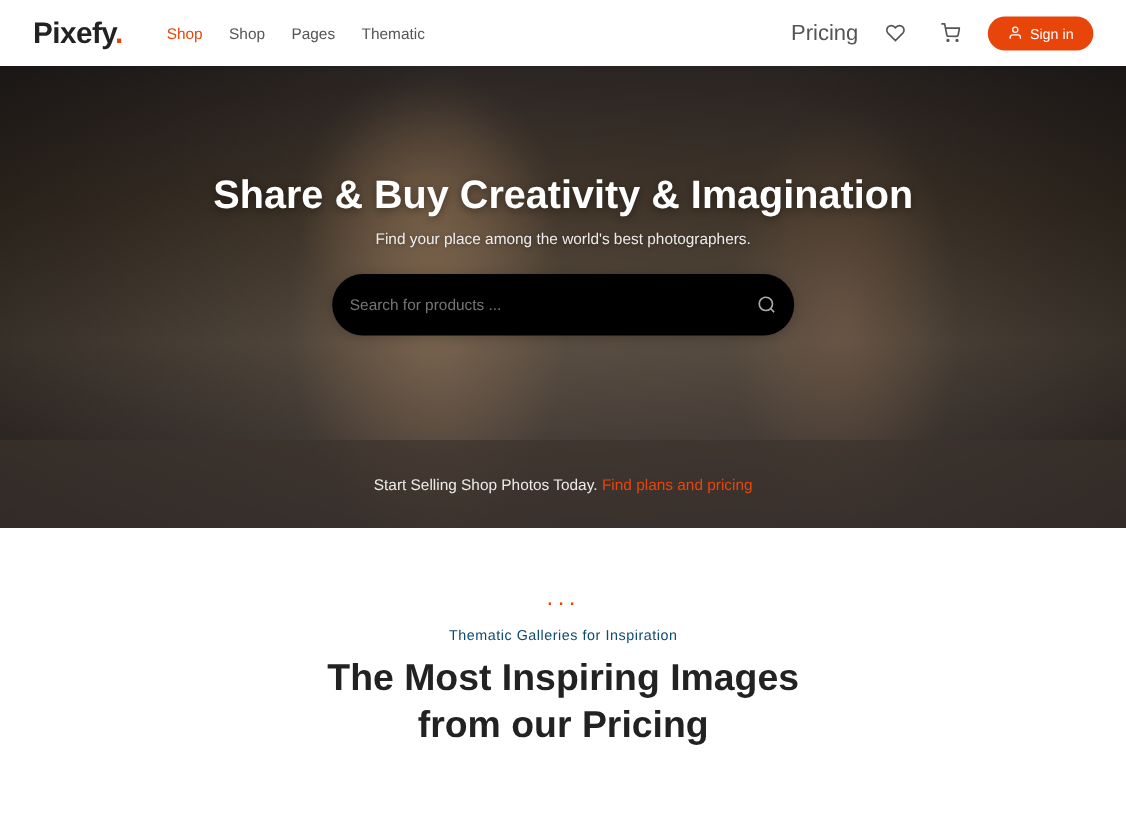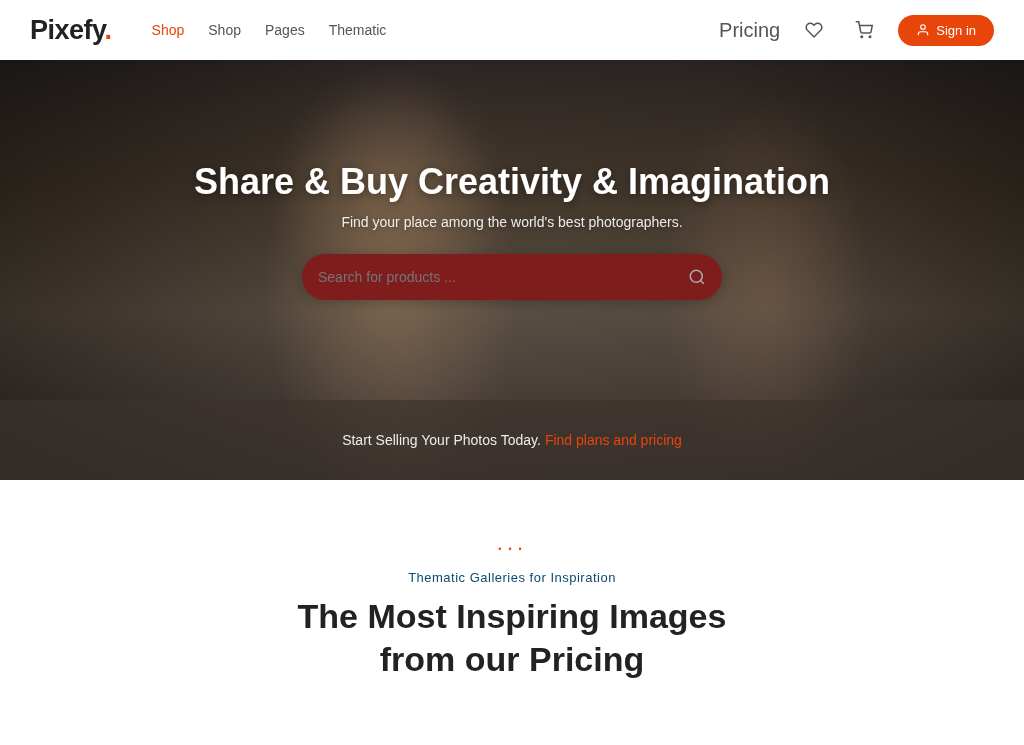--- a/index.html
+++ b/index.html
@@ -115,25 +115,25 @@
     }
     .hero-subtitle {
       font-size: 14px;
       color: rgba(255,255,255,0.9);
       margin-bottom: 24px;
       text-shadow: 0 1px 4px rgba(0,0,0,0.3);
     }
     .search-bar {
       display: flex;
       align-items: center;
-      background: #7f1d1d;
+      background: #000000;
       border-radius: 30px;
       padding: 0 16px;
       width: 420px;
-      height: 46px;
+      height: 56px;
       margin: 0 auto;
       box-shadow: 0 2px 12px rgba(0,0,0,0.2);
     }
     .search-bar input {
       flex: 1;
       border: none;
       outline: none;
       font-size: 14px;
       color: #aaa;
       background: transparent;
@@ -236,21 +236,21 @@
     <div class="search-bar">
       <input type="text" placeholder="Search for products ..." style="">
       <svg width="18" height="18" viewBox="0 0 24 24" fill="none" stroke="#aaa" stroke-width="2">
         <circle cx="11" cy="11" r="8"></circle>
           <line x1="21" y1="21" x2="16.65" y2="16.65"></line>
       </svg>
     </div>
   </div>
 
   <div class="hero-bottom-text">
-    <span>Start Selling Your Photos Today.</span>
+    <span>Start Selling Shop Photos Today.</span>
     <a href="#">Find plans and pricing</a>
   </div>
 </section>
 
 <div class="section">
   <div class="dots">...</div>
   <p class="section-subtitle">Thematic Galleries for Inspiration</p>
   <h2 class="section-title">
     <span>The Most Inspiring Images</span><br>
     <span>from our Pricing</span>

